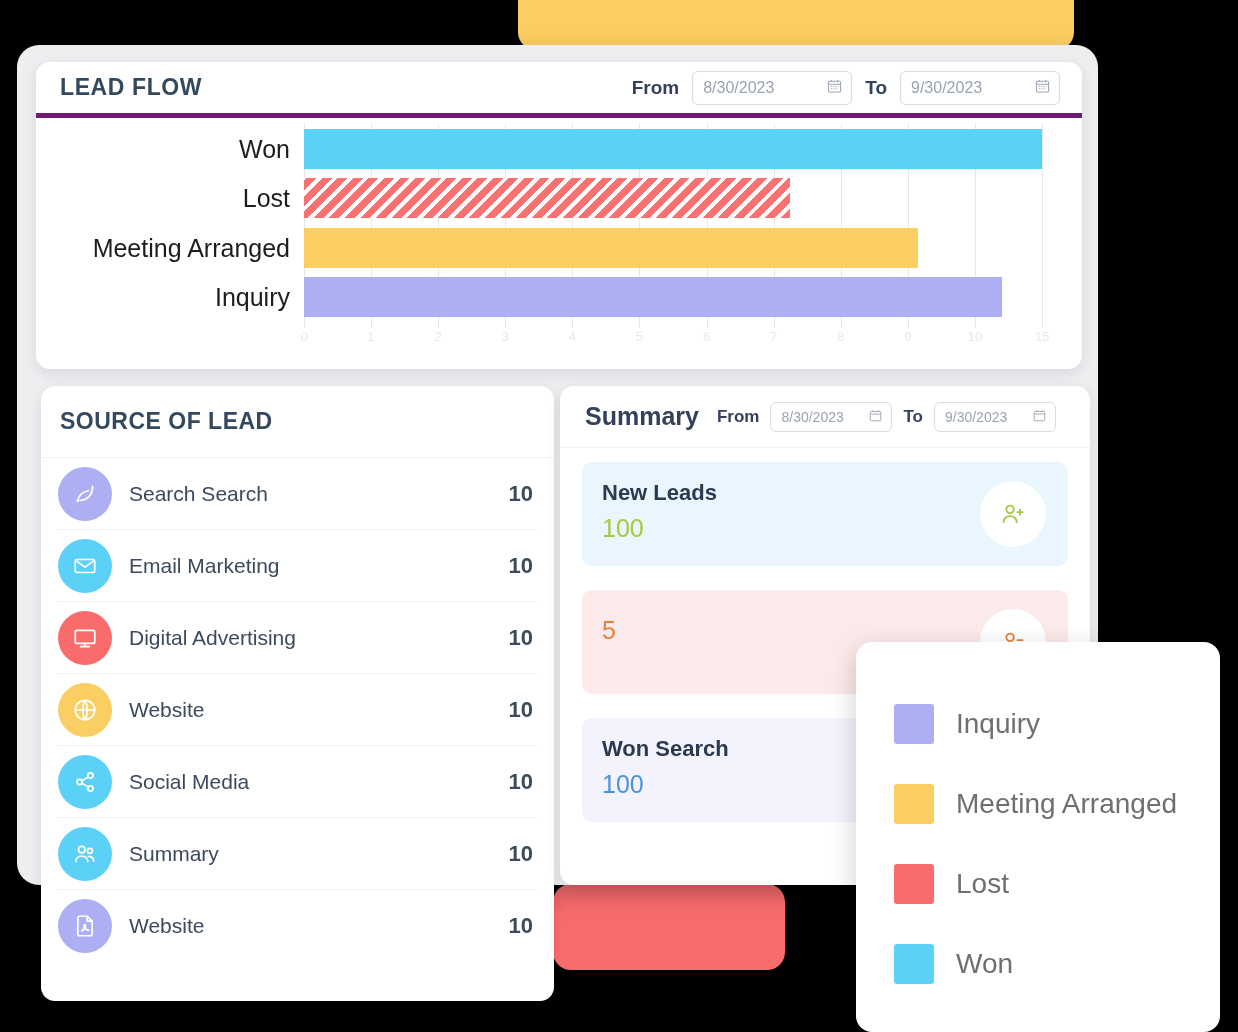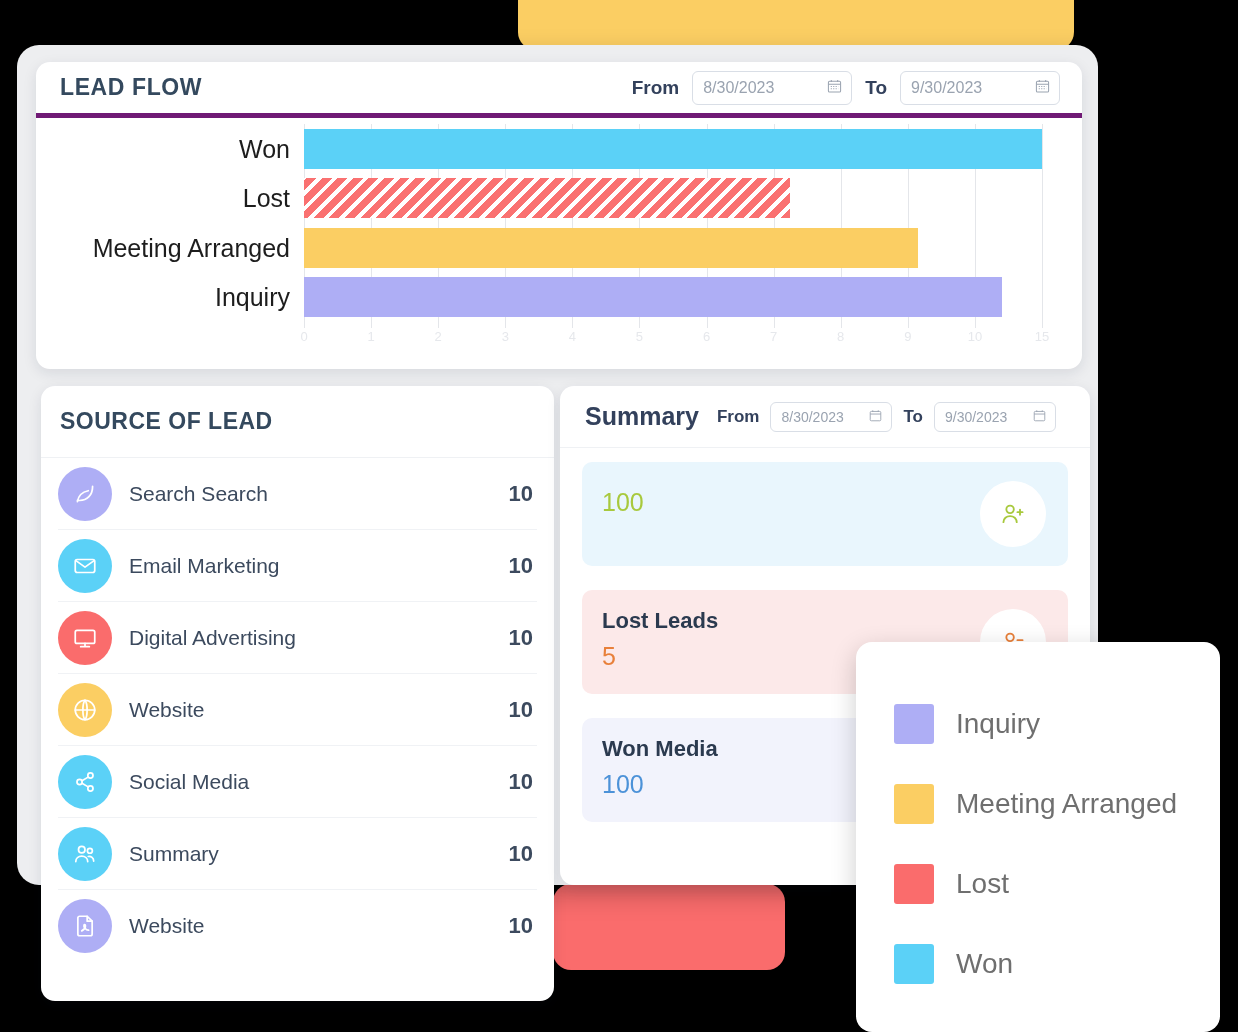--- a/index.html
+++ b/index.html
@@ -369,42 +369,42 @@
               <line x1="1.5" y1="6.2" x2="14.5" y2="6.2"></line>
               <line x1="4.6" y1="1.6" x2="4.6" y2="3.6"></line>
               <line x1="11.4" y1="1.6" x2="11.4" y2="3.6"></line>
             </svg>
           </span>
         </div>
       </div>
     </div>
     <div class="sum-body" id="sum-body">
         <div class="kpi" style="background: rgb(233, 246, 253);">
+          <div class="kpi-label">New Leads</div>
           <div class="kpi-value" style="color:#A8C93D">100</div>
           <div class="kpi-badge">
             <svg width="28" height="28" viewBox="0 0 24 24" fill="none" stroke="#A8C93D" stroke-width="1.6" stroke-linecap="round" stroke-linejoin="round">
               <circle cx="9.5" cy="8" r="3.2"></circle>
               <path d="M3.8 19c0-3.1 2.6-5.2 5.7-5.2s5.7 2.1 5.7 5.2"></path>
               <path d="M18 8.2v4.4M15.8 10.4h4.4"></path>
             </svg>
           </div>
         </div>
         <div class="kpi" style="background: rgb(252, 233, 233);">
-          <div class="kpi-label">Lost Leads</div>
           <div class="kpi-value" style="color:#E8803A">5</div>
           <div class="kpi-badge">
             <svg width="28" height="28" viewBox="0 0 24 24" fill="none" stroke="#E8803A" stroke-width="1.6" stroke-linecap="round" stroke-linejoin="round">
               <circle cx="9.5" cy="8" r="3.2"></circle>
               <path d="M3.8 19c0-3.1 2.6-5.2 5.7-5.2s5.7 2.1 5.7 5.2"></path>
               <path d="M15.8 10.4h4.4"></path>
             </svg>
           </div>
         </div>
         <div class="kpi" style="background: rgb(242, 243, 252);">
-          <div class="kpi-label">Won Media</div>
+          <div class="kpi-label">Won Search</div>
           <div class="kpi-value" style="color:#4C92D8">100</div>
           <div class="kpi-badge">
             <svg width="28" height="28" viewBox="0 0 24 24" fill="none" stroke="#4C92D8" stroke-width="1.6" stroke-linecap="round" stroke-linejoin="round">
               <circle cx="9.5" cy="8" r="3.2"></circle>
               <path d="M3.8 19c0-3.1 2.6-5.2 5.7-5.2s5.7 2.1 5.7 5.2"></path>
               <path d="M15.8 10.6l1.8 1.8 3-3.4"></path>
             </svg>
           </div>
         </div>
       </div>

